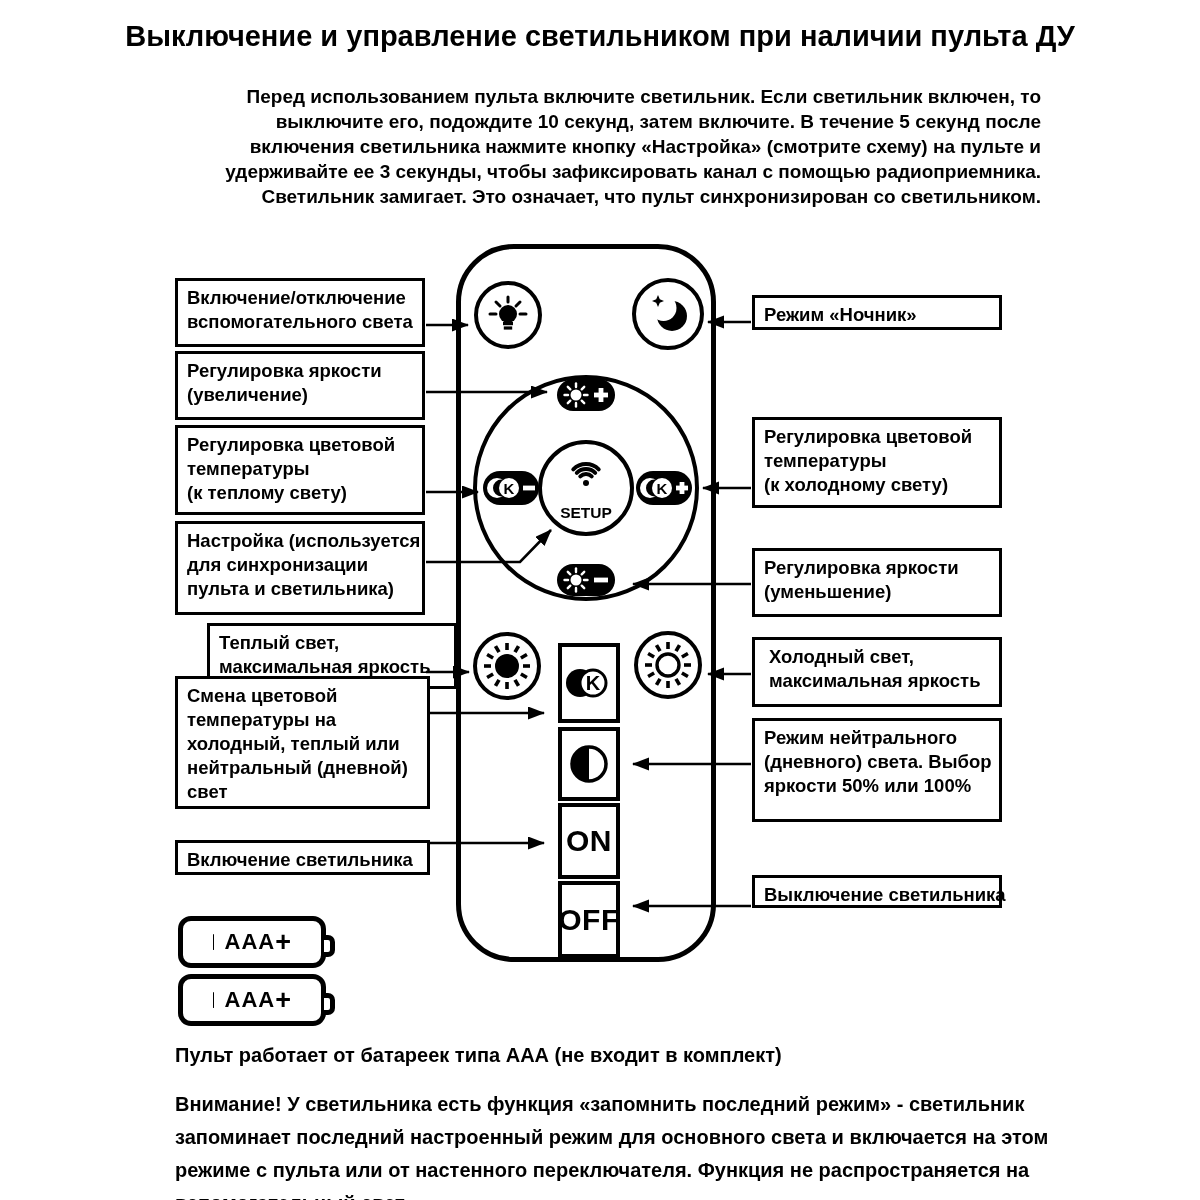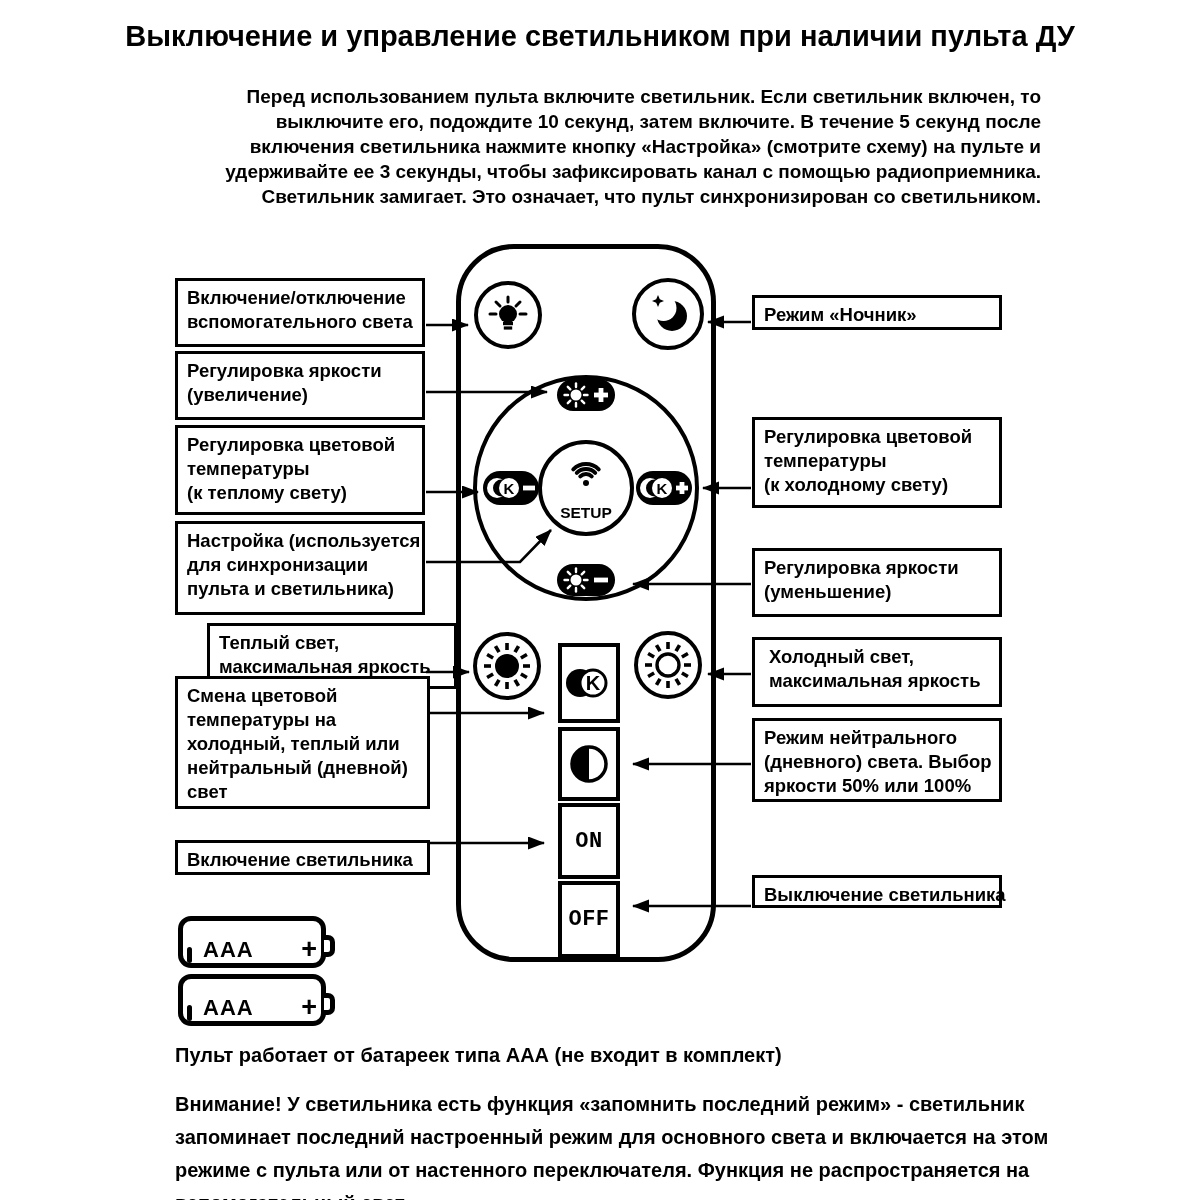--- a/index.html
+++ b/index.html
@@ -9,24 +9,24 @@
   .para{position:absolute;font-weight:bold;white-space:normal;}
   .intro{left:175px;top:84px;width:866px;font-size:19px;line-height:25px;text-align:right;}
   .battery-note{left:175px;top:1042px;width:870px;font-size:20px;line-height:26px;}
   .warning{left:175px;top:1088px;width:878px;font-size:20px;line-height:33px;}
   .label-box{position:absolute;border:3px solid #000;background:#fff;box-sizing:border-box;
              font-size:18.5px;line-height:24px;font-weight:bold;padding:5px 9px;white-space:pre;overflow:visible;}
   .remote-body{position:absolute;left:456px;top:244px;width:250px;height:708px;border:5px solid #000;border-radius:58px;background:#fff;box-sizing:content-box;}
   .circle{position:absolute;border:4px solid #000;border-radius:50%;background:#fff;box-sizing:border-box;display:flex;align-items:center;justify-content:center;}
   .pill{position:absolute;background:#000;border-radius:17px;display:flex;align-items:center;justify-content:center;}
   .cell{position:absolute;left:558px;width:62px;border:4px solid #000;background:#fff;box-sizing:border-box;display:flex;align-items:center;justify-content:center;}
-  .cell-text{font-size:22px;font-weight:bold;letter-spacing:0.5px;font-family:Liberation Mono, monospace;}
+  .cell-text{font-size:30px;font-weight:bold;letter-spacing:0.5px;}
   .setup-circle{flex-direction:column;gap:17px;}
   .setup-text{font-size:15.5px;font-weight:bold;margin-top:-1px;}
-  .battery{position:absolute;left:178px;width:148px;height:52px;border:5px solid #000;border-radius:13px;background:#fff;box-sizing:border-box;display:flex;align-items:flex-end;padding:0 4px;}
+  .battery{position:absolute;left:178px;width:148px;height:52px;border:5px solid #000;border-radius:13px;background:#fff;box-sizing:border-box;display:flex;align-items:center;padding:0 30px;}
   .battery .nub{position:absolute;right:-14px;top:14px;width:6px;height:12px;border:5px solid #000;border-left:none;border-radius:0 7px 7px 0;background:#fff;}
   .battery .neg{width:5px;height:16px;background:#000;border-radius:3px;margin-right:11px;}
   .battery .bat-label{font-size:22px;font-weight:bold;letter-spacing:1px;}
   .battery .bat-plus{margin-left:auto;font-size:27px;font-weight:bold;line-height:1;}
   svg{display:block;}
   .arrows{position:absolute;left:0;top:0;z-index:20;pointer-events:none;}
 </style>
 </head>
 <body>
 
@@ -55,21 +55,21 @@
   <div class="label-box" style="left:175px;top:840px;width:255px;height:35px;">Включение светильника</div>
 
   <div class="label-box" style="left:752px;top:295px;width:250px;height:35px;">Режим «Ночник»</div>
   <div class="label-box" style="left:752px;top:417px;width:250px;height:91px;">Регулировка цветовой
 температуры
 (к холодному свету)</div>
   <div class="label-box" style="left:752px;top:548px;width:250px;height:69px;">Регулировка яркости
 (уменьшение)</div>
   <div class="label-box" style="left:752px;top:637px;width:250px;height:70px;padding-left:14px;">Холодный свет,
 максимальная яркость</div>
-  <div class="label-box" style="left:752px;top:718px;width:250px;height:84px;">Режим нейтрального
+  <div class="label-box" style="left:752px;top:718px;width:250px;height:104px;">Режим нейтрального
 (дневного) света. Выбор
 яркости 50% или 100%</div>
   <div class="label-box" style="left:752px;top:875px;width:250px;height:33px;">Выключение светильника</div>
 
   <div class="remote-body"></div>
 
   <div class="circle" style="left:474px;top:281px;width:68px;height:68px;">
     <svg width="44" height="44" viewBox="0 0 44 44">
       <g stroke="#000" stroke-width="3" stroke-linecap="round">
         <line x1="22" y1="4" x2="22" y2="9"></line>

